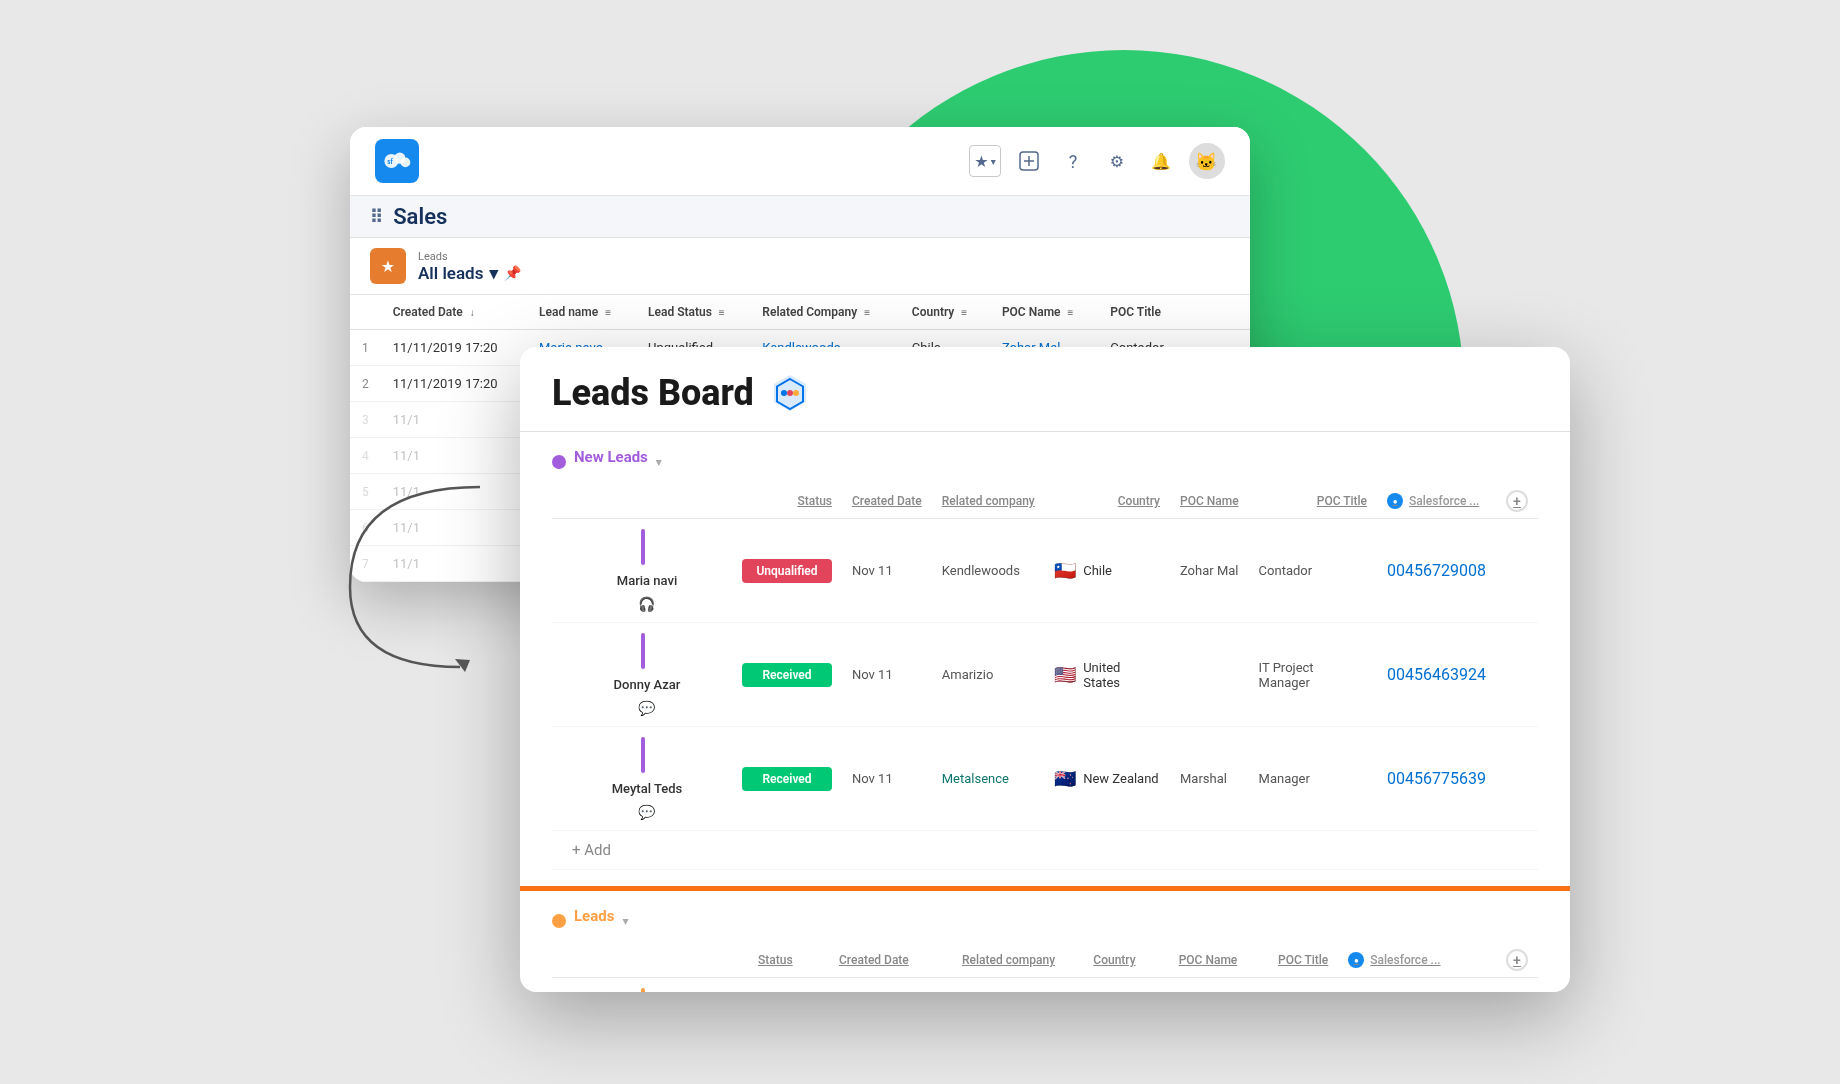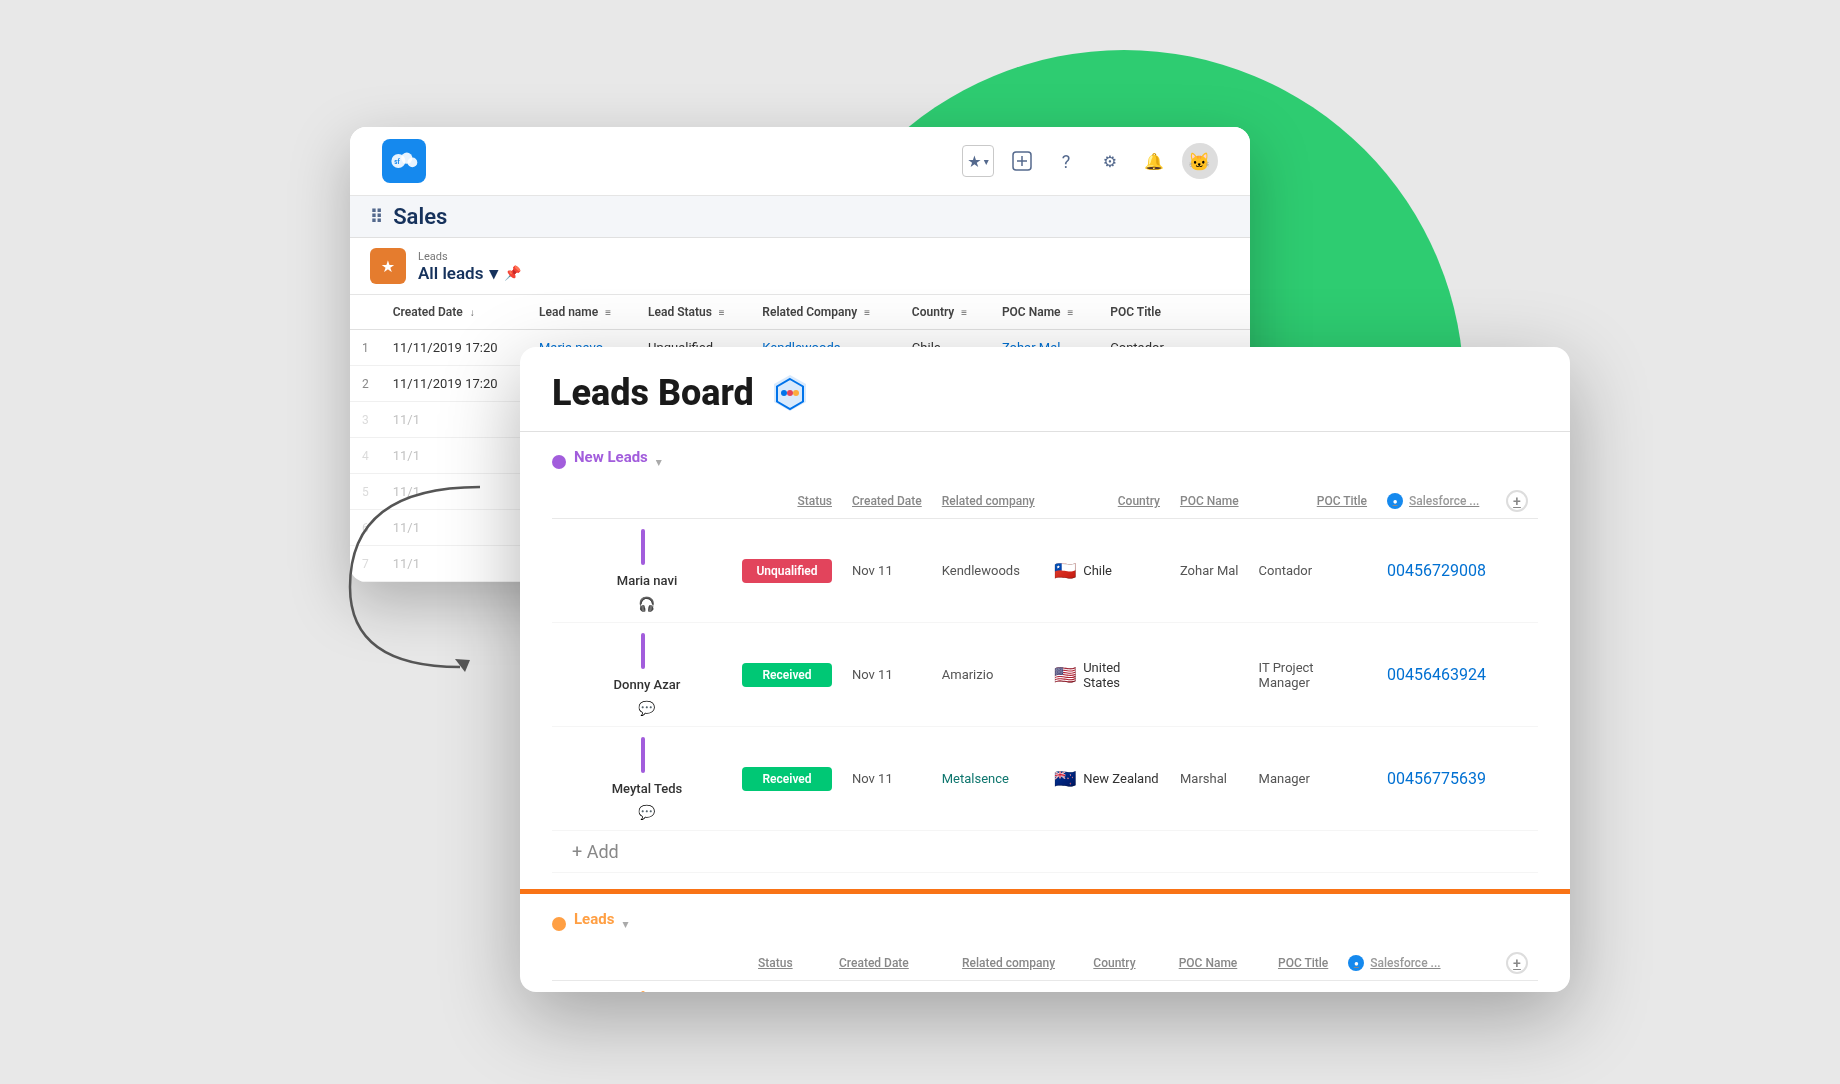--- a/index.html
+++ b/index.html
@@ -43,21 +43,21 @@
       width: 900px;
       background: #fff;
       border-radius: 16px;
       box-shadow: 0 20px 60px rgba(0,0,0,0.25);
       overflow: hidden;
       z-index: 2;
     }
 
     .sf-header {
       background: #fff;
-      padding: 12px 32px;
+      padding: 12px 25px;
       display: flex;
       align-items: center;
       justify-content: space-between;
       border-bottom: 1px solid #e5e5e5;
     }
 
     .sf-logo {
       width: 44px;
       height: 44px;
       background: #1589ee;
@@ -398,21 +398,21 @@
       border-radius: 50%;
       display: flex;
       align-items: center;
       justify-content: center;
       font-size: 8px;
       color: white;
     }
 
     .add-row {
       padding: 10px 20px;
-      font-size: 18px;
+      font-size: 15px;
       color: #888;
       cursor: pointer;
     }
 
     .plus-circle {
       width: 22px;
       height: 22px;
       border-radius: 50%;
       border: 2px solid #ddd;
       display: flex;

